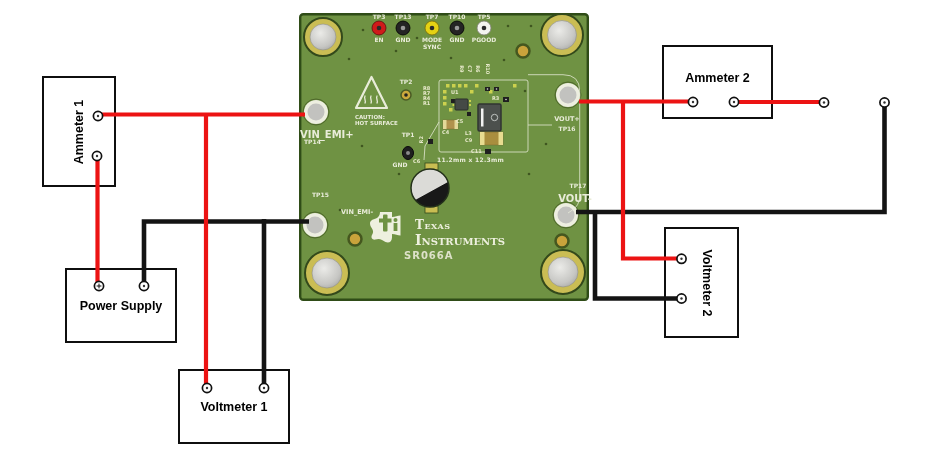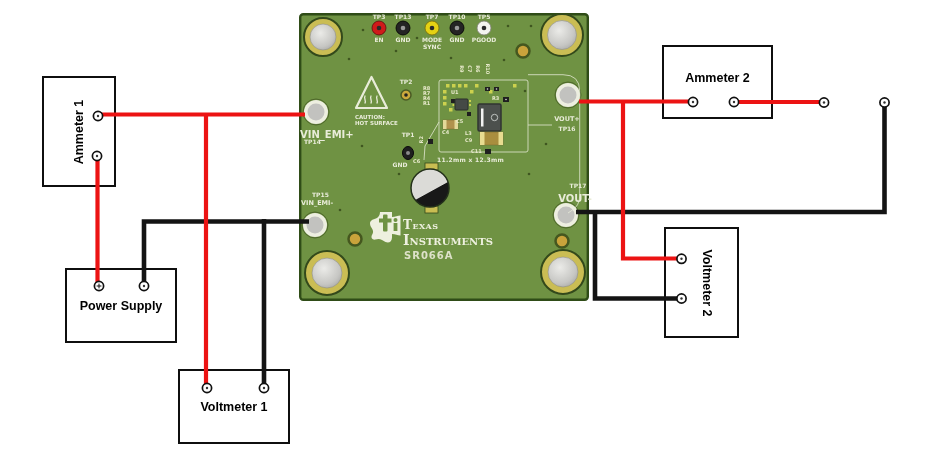--- a/index.html
+++ b/index.html
@@ -15,21 +15,21 @@
   .rot-cw{transform:translate(-50%,-50%) rotate(90deg);}
   
   .pcb{position:absolute;left:299px;top:13px;width:290px;height:288px;}
   .pcb svg{position:absolute;left:0;top:0;}
   .silk{position:absolute;color:#e9ecd9;font-family:"DejaVu Sans",sans-serif;font-weight:bold;line-height:1.12;}
   .pre{white-space:pre-line;}
   .ctr{text-align:center;}
   .comp{font-size:5px;letter-spacing:0;color:#e8eacc;}
   .vrot{transform:rotate(90deg);transform-origin:center;}
   .vrot2{transform:rotate(-90deg);transform-origin:center;}
-  .brand{font-family:"DejaVu Serif",serif;font-variant:small-caps;color:#eef0df;font-weight:bold;}
+  .brand{font-family:"DejaVu Serif",serif;font-variant:small-caps;color:#eef0df;font-weight:bold;margin-left:12px;}
   .evmbox{position:absolute;left:84px;top:252px;width:96px;height:26px;border:1.3px solid #e9ecd9;
       border-radius:6px;display:flex;align-items:center;justify-content:center;}
   .overlay{position:absolute;left:0;top:0;pointer-events:none;}
 </style>
 </head>
 <body>
 
 <div class="canvas">
 
   <div class="ibox" style="left:42px;top:76px;width:74px;height:111px;">
@@ -251,21 +251,21 @@
     <div class="silk ctr" style="left:66px;top:24px;width:28px;font-size:6px;">EN</div>
     <div class="silk ctr" style="left:90px;top:24px;width:28px;font-size:6px;">GND</div>
     <div class="silk ctr pre" style="left:119px;top:24px;width:28px;font-size:6px;">MODE
 SYNC</div>
     <div class="silk ctr" style="left:144px;top:24px;width:28px;font-size:6px;">GND</div>
     <div class="silk ctr" style="left:171px;top:24px;width:28px;font-size:6px;">PGOOD</div>
 
     <div class="silk" style="left:1px;top:116px;font-size:10px;">VIN_EMI+</div>
     <div class="silk" style="left:5px;top:126px;font-size:6px;">TP14</div>
     <div class="silk" style="left:13px;top:179px;font-size:6px;">TP15</div>
-    <div class="silk" style="left:2px;top:187px;font-size:6.5px;">VIN_EMI-</div>
+    <div class="silk" style="left:2px;top:196px;font-size:6.5px;padding-left:40px;">VIN_EMI-</div>
     <div class="silk ctr" style="left:248px;top:103px;width:40px;font-size:6.5px;">VOUT+</div>
     <div class="silk ctr" style="left:248px;top:113px;width:40px;font-size:6px;">TP16</div>
     <div class="silk ctr" style="left:259px;top:170px;width:40px;font-size:6px;">TP17</div>
     <div class="silk ctr" style="left:256px;top:180px;width:40px;font-size:10px;">VOUT-</div>
 
     <div class="silk pre" style="left:56px;top:101px;width:60px;font-size:5.5px;">CAUTION:
 HOT SURFACE</div>
     <div class="silk ctr" style="left:96px;top:66px;width:22px;font-size:6px;">TP2</div>
     <div class="silk ctr" style="left:98px;top:119px;width:22px;font-size:6px;">TP1</div>
     <div class="silk ctr" style="left:90px;top:149px;width:22px;font-size:6px;">GND</div>

